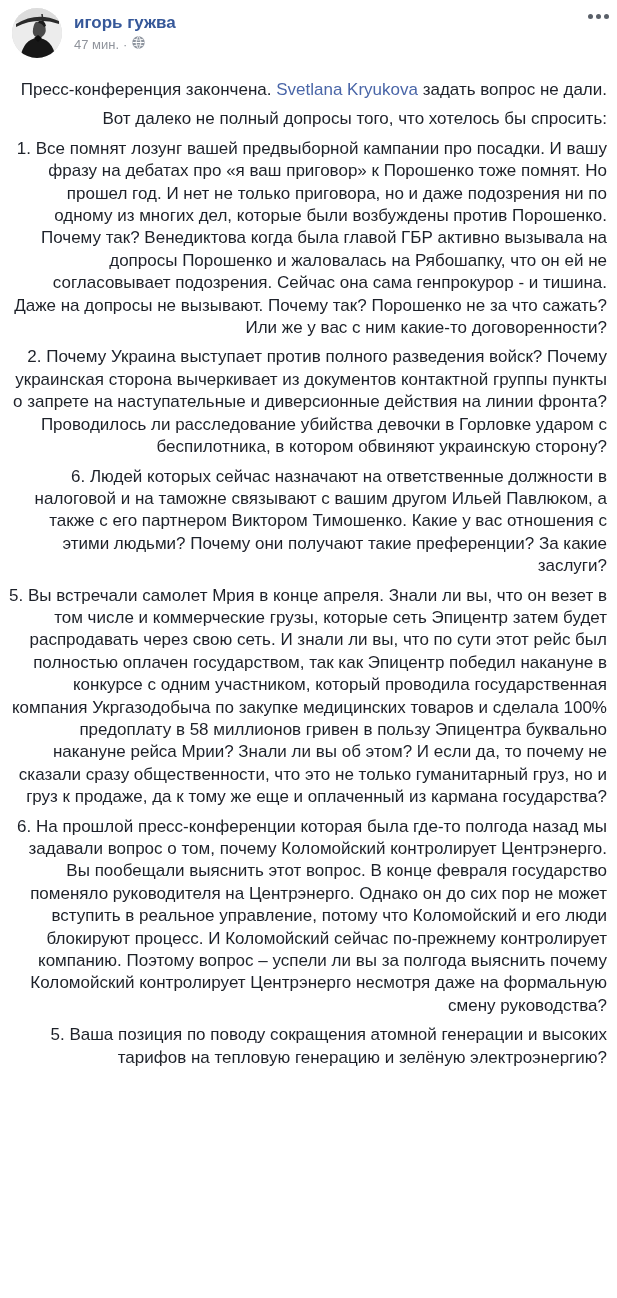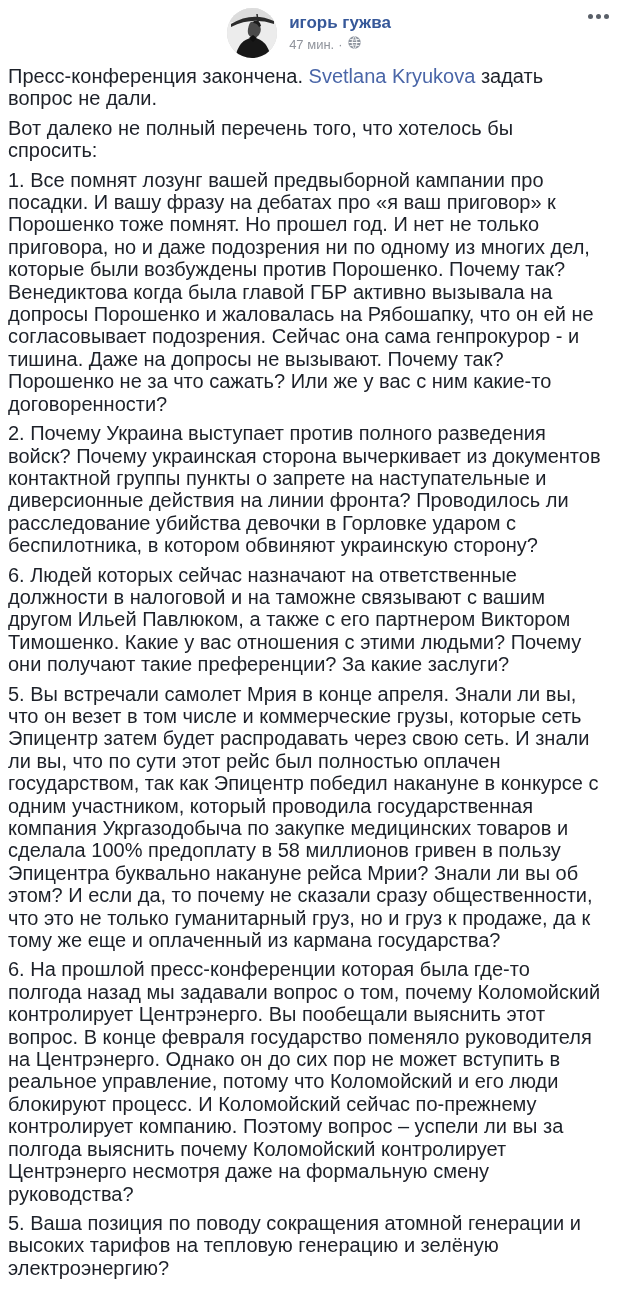--- a/index.html
+++ b/index.html
@@ -10,22 +10,21 @@
     color: #1d2129;
     -webkit-font-smoothing: antialiased;
   }
   .post { position: relative; padding: 8px 9px 10px 8px; background: #fff; }
 
   
   .post-header {
     display: flex;
     align-items: flex-start;
     padding: 0 2px;
-    margin-bottom: 7px;
-    justify-content: center;
+    margin-bottom: 21px;
   }
   .avatar-wrap {
     width: 50px; height: 50px;
     border-radius: 50%;
     overflow: hidden;
     flex: 0 0 50px;
     margin-left: 2px;
     box-shadow: 0 0 0 1px rgba(0,0,0,.08) inset;
     cursor: pointer;
     background: #e9e9e9;
@@ -64,24 +63,25 @@
   .more-button .dot {
     width: 5px; height: 5px;
     border-radius: 50%;
     background: #5a6069;
   }
 
   
   .post-body { padding: 0 1px 0 0; }
   .post-body p {
     margin: 0 0 7px 0;
-    font-size: 20px;
+    font-size: 17px;
     line-height: 22.4px;
     color: #1d2129;
     word-wrap: break-word;
+    text-align: right;
   }
   .inline-link {
     color: #4a66a8;
     text-decoration: none;
     cursor: pointer;
   }
 </style>
 </head>
 <body>
 
@@ -128,21 +128,21 @@
       <span class="dot"></span>
     </div>
   </div>
 
   <div class="post-body">
 
     <p>
       <span>Пресс-конференция закончена. </span><a class="inline-link">Svetlana Kryukova</a><span> задать вопрос не дали.</span>
     </p>
 
-    <p>Вот далеко не полный перечень того, что хотелось бы спросить:</p>
+    <p>Вот далеко не полный допросы того, что хотелось бы спросить:</p>
     <p>1. Все помнят лозунг вашей предвыборной кампании про посадки. И вашу фразу на дебатах про «я ваш приговор» к Порошенко тоже помнят. Но прошел год. И нет не только приговора, но и даже подозрения ни по одному из многих дел, которые были возбуждены против Порошенко. Почему так? Венедиктова когда была главой ГБР активно вызывала на допросы Порошенко и жаловалась на Рябошапку, что он ей не согласовывает подозрения. Сейчас она сама генпрокурор - и тишина. Даже на допросы не вызывают. Почему так? Порошенко не за что сажать? Или же у вас с ним какие-то договоренности?</p>
     <p>2. Почему Украина выступает против полного разведения войск? Почему украинская сторона вычеркивает из документов контактной группы пункты о запрете на наступательные и диверсионные действия на линии фронта? Проводилось ли расследование убийства девочки в Горловке ударом с беспилотника, в котором обвиняют украинскую сторону?</p>
     <p>6. Людей которых сейчас назначают на ответственные должности в налоговой и на таможне связывают с вашим другом Ильей Павлюком, а также с его партнером Виктором Тимошенко. Какие у вас отношения с этими людьми? Почему они получают такие преференции? За какие заслуги?</p>
     <p>5. Вы встречали самолет Мрия в конце апреля. Знали ли вы, что он везет в том числе и коммерческие грузы, которые сеть Эпицентр затем будет распродавать через свою сеть. И знали ли вы, что по сути этот рейс был полностью оплачен государством, так как Эпицентр победил накануне в конкурсе с одним участником, который проводила государственная компания Укргазодобыча по закупке медицинских товаров и сделала 100% предоплату в 58 миллионов гривен в пользу Эпицентра буквально накануне рейса Мрии? Знали ли вы об этом? И если да, то почему не сказали сразу общественности, что это не только гуманитарный груз, но и груз к продаже, да к тому же еще и оплаченный из кармана государства?</p>
     <p>6. На прошлой пресс-конференции которая была где-то полгода назад мы задавали вопрос о том, почему Коломойский контролирует Центрэнерго. Вы пообещали выяснить этот вопрос. В конце февраля государство поменяло руководителя на Центрэнерго. Однако он до сих пор не может вступить в реальное управление, потому что Коломойский и его люди блокируют процесс. И Коломойский сейчас по-прежнему контролирует компанию. Поэтому вопрос – успели ли вы за полгода выяснить почему Коломойский контролирует Центрэнерго несмотря даже на формальную смену руководства?</p>
     <p>5. Ваша позиция по поводу сокращения атомной генерации и высоких тарифов на тепловую генерацию и зелёную электроэнергию?</p>
   </div>
 
 </div>
 

